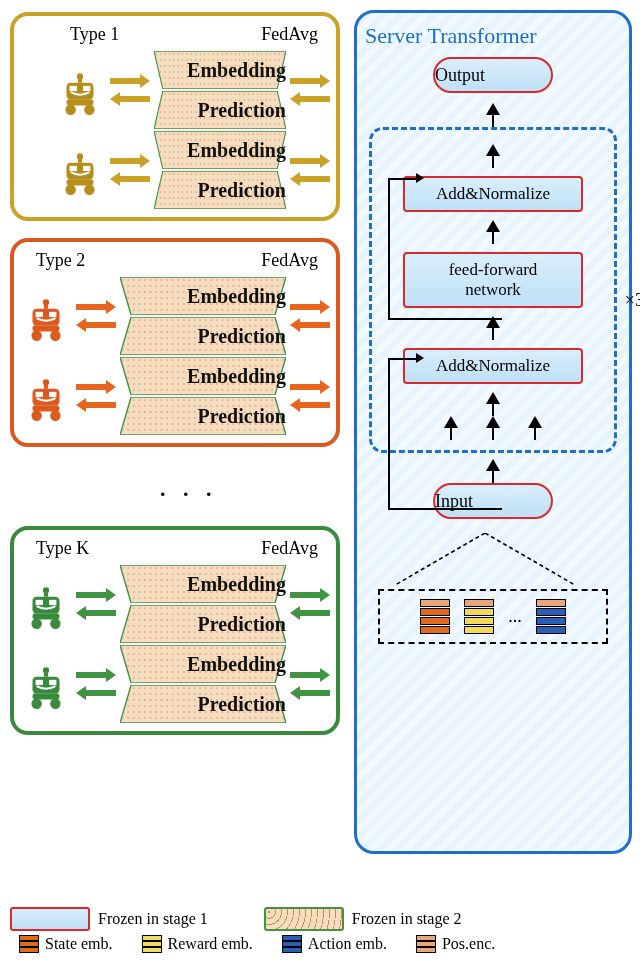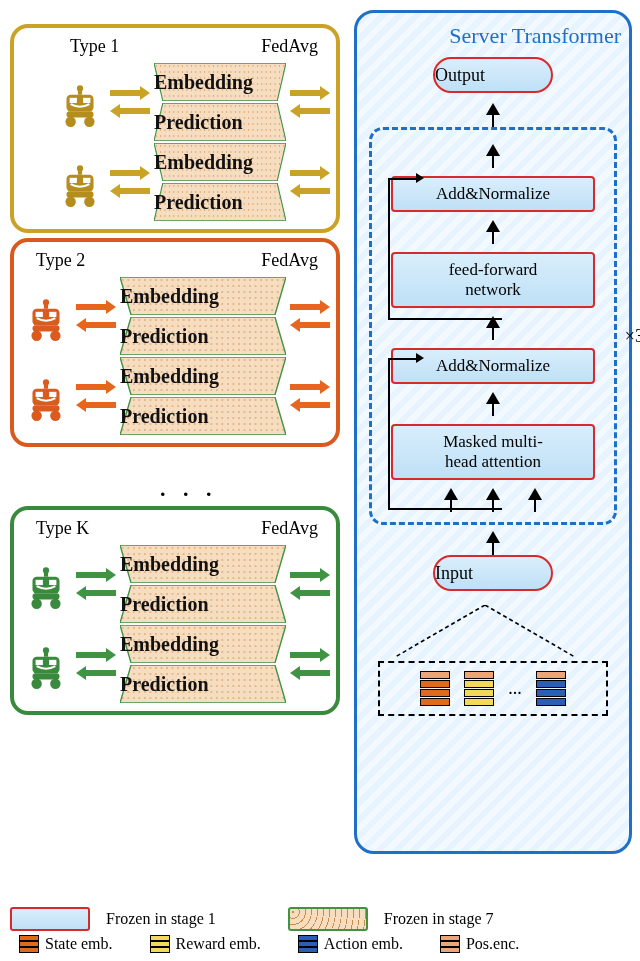--- a/index.html
+++ b/index.html
@@ -26,77 +26,77 @@
   .arrow-l::before{ left:10px; right:0; }
   .arrow-l::after{ left:0; border-right:10px solid; }
 
   .modules-col { flex:1; display:flex; flex-direction:column; gap:2px; }
   .trapezoid {
     position: relative;
     height: 38px;
     font-size: 20px;
     font-weight: bold;
     color: #111;
-    text-align: left;
+    text-align: right;
     line-height: 38px;
   }
   .trapezoid svg { position:absolute; inset:0; width:100%; height:100%; z-index:-1; }
 
   .out-arrows-col { display:flex; flex-direction:column; gap:4px; margin-left:4px; }
 
   .ellipsis { position:absolute; left:160px; font-size:22px; font-weight:bold; letter-spacing:6px; }
 
   
   .server {
     position:absolute; right:8px; top:10px; width:278px; height:844px;
     border:3px solid #1d6fc7; border-radius:20px; background: repeating-linear-gradient(-45deg,#f3faff 0 6px,#e7f4ff 6px 12px);
     padding:8px;
   }
-  .server-title { text-align:right; font-size:22px; color:#1d6fc7; margin:2px 0 8px; }
+  .server-title { text-align:left; font-size:22px; color:#1d6fc7; margin:2px 0 8px; }
   .pill {
     width:120px; height:36px; margin:0 auto 10px; border:2px solid #d82a2b; border-radius:18px; background:linear-gradient(#d9eefc,#bfe0f6);
     text-align:left; line-height:32px; font-size:18px;
   }
   .dashed-stack { border:3px dashed #1d6fc7; border-radius:14px; padding:14px 8px 10px; margin:0 4px; position:relative; }
   .stack-mult { position:absolute; right:-30px; top:50%; font-size:18px; }
   .tr-block {
     border:2px solid #d82a2b; border-radius:4px; background:linear-gradient(#d9eefc,#bfe0f6);
-    text-align:center; font-size:17px; padding:6px 0; margin:8px auto; width:204px;
+    text-align:center; font-size:17px; padding:6px 0; margin:8px auto; width:180px;
   }
   .varrow { width:0;height:0;border-left:7px solid transparent;border-right:7px solid transparent;border-bottom:12px solid #000; margin:0 auto; }
   .vline { width:2px; height:14px; background:#000; margin:-2px auto 0; }
 
   .ctx-mask { width:120px; margin:0 auto; text-align:center; font-size:16px; position:relative; height:36px; }
   .ctx-mask svg{position:absolute;inset:0;width:100%;height:100%;z-index:-1;}
 
   .input-fan { position:relative; width:240px; height:52px; margin:4px auto 0; }
 
   .emb-box { border:2px dashed #000; padding:8px; display:flex; gap:14px; justify-content:center; align-items:flex-end; width:230px; margin:0 auto; }
   .emb-stack { display:flex; flex-direction:column; gap:1px; }
   .emb-rect { width:30px; height:8px; border:1px solid #000; }
 
   
   .legend{ position:absolute; left:10px; right:10px; bottom:4px; }
-  .legend-row{ display:flex; align-items:center; gap:16px; font-size:16px; margin:4px 0; flex-wrap:wrap; }
+  .legend-row{ display:flex; align-items:center; gap:8px; font-size:16px; margin:4px 0; flex-wrap:wrap; }
   .legend-swatch-lg{ width:80px; height:24px; border:2px solid #d82a2b; border-radius:3px; }
   .legend-row2 .item{ display:flex; align-items:flex-end; gap:6px; margin-right:12px;margin-left:9px; }
   .mini-stack{ display:flex; flex-direction:column; gap:0; }
   .mini-rect{ width:20px; height:6px; border:1px solid #000; }
 
   
   .resid { position:absolute; left:16px; width:2px; background:#000; }
   .resid-h { position:absolute; height:2px; background:#000; }
   .resid-head { position:absolute; width:0;height:0;border-top:5px solid transparent;border-bottom:5px solid transparent;border-left:8px solid #000; }
 </style>
 </head>
 <body>
 
 <div class="diagram" data-name="diagram-root">
 
-  <div class="client-box" data-name="client-type1" style="top:24px;border-color:#c9a227;padding-left:40px;">
+  <div class="client-box" data-name="client-type1" style="top:12px;border-color:#c9a227;padding-left:40px;">
     <div class="header-row">
       <span data-name="type1-label">Type 1</span>
       <span data-name="type1-fedavg">FedAvg</span>
     </div>
     <div class="robot-row">
       <svg class="robot-svg" data-name="robot-icon" viewBox="0 0 50 50">
           <g fill="#b58d1d">
             <circle cx="25" cy="12" r="3"></circle>
             <rect x="23" y="14" width="4" height="4"></rect>
             <rect x="12" y="18" width="26" height="16" rx="4"></rect>
@@ -238,21 +238,21 @@
     </div>
   </div>
   <style>
     [data-name="client-type2"] .arrow-r::before,[data-name="client-type2"] .arrow-l::before{background:#e8651f;}
     [data-name="client-type2"] .arrow-r::after{border-left-color:#e8651f;}
     [data-name="client-type2"] .arrow-l::after{border-right-color:#e8651f;}
   </style>
 
   <div class="ellipsis" data-name="clients-ellipsis" style="top:476px;">. . .</div>
 
-  <div class="client-box" data-name="client-typeK" style="top:506px;border-color:#3a8a3d;">
+  <div class="client-box" data-name="client-typeK" style="top:526px;border-color:#3a8a3d;">
     <div class="header-row">
       <span data-name="typeK-label">Type K</span>
       <span data-name="typeK-fedavg">FedAvg</span>
     </div>
     <div class="robot-row">
       <svg class="robot-svg" data-name="robot-icon" viewBox="0 0 50 50">
           <g fill="#3a8a3d">
             <circle cx="25" cy="12" r="3"></circle>
             <rect x="23" y="14" width="4" height="4"></rect>
             <rect x="12" y="18" width="26" height="16" rx="4"></rect>
@@ -342,22 +342,20 @@
       <div class="tr-block" data-name="add-normalize-1">Add&amp;Normalize</div>
       <div class="varrow" data-name="arrow-up-icon"></div>
         <div class="vline"></div>
       <div class="tr-block" data-name="feed-forward" style="white-space:pre;">feed-forward
 network</div>
       <div class="varrow" data-name="arrow-up-icon"></div>
         <div class="vline"></div>
       <div class="tr-block" data-name="add-normalize-2">Add&amp;Normalize</div>
       <div class="varrow" data-name="arrow-up-icon"></div>
         <div class="vline"></div>
-      <div class="tr-block" data-name="masked-mha" style="white-space:pre;">Masked multi-
-head attention</div>
       <div style="display:flex;justify-content:center;gap:28px;">
         <div>
             <div class="varrow" data-name="arrow-up-icon"></div>
             <div class="vline"></div>
           </div>
         <div>
             <div class="varrow" data-name="arrow-up-icon"></div>
             <div class="vline"></div>
           </div>
         <div>
@@ -398,21 +396,21 @@
       </div>
     </div>
   </div>
 
   <div class="legend" data-name="legend">
     <div class="legend-row">
       <div class="legend-swatch-lg" data-name="frozen-stage1-swatch" style="background:linear-gradient(#d9eefc,#bfe0f6);"></div>
       <span data-name="frozen-stage1-label">Frozen in stage 1</span>
       <div style="width:40px"></div>
       <div class="legend-swatch-lg" data-name="frozen-stage2-swatch" style="background:repeating-radial-gradient(circle at 3px 3px,#c98a4a 0 0.8px,#f7ddc0 0.8px 6px);border-color:#3f9342;"></div>
-      <span data-name="frozen-stage2-label">Frozen in stage 7</span>
+      <span data-name="frozen-stage2-label">Frozen in stage 2</span>
     </div>
     <div class="legend-row legend-row2">
       <div class="item">
           <div class="mini-stack">
             <div class="mini-rect" style="background:#e06a1c"></div>
             <div class="mini-rect" style="background:#e06a1c"></div>
             <div class="mini-rect" style="background:#e06a1c"></div>
           </div>
           <span data-name="state-emb-label">State emb.</span>
         </div>

